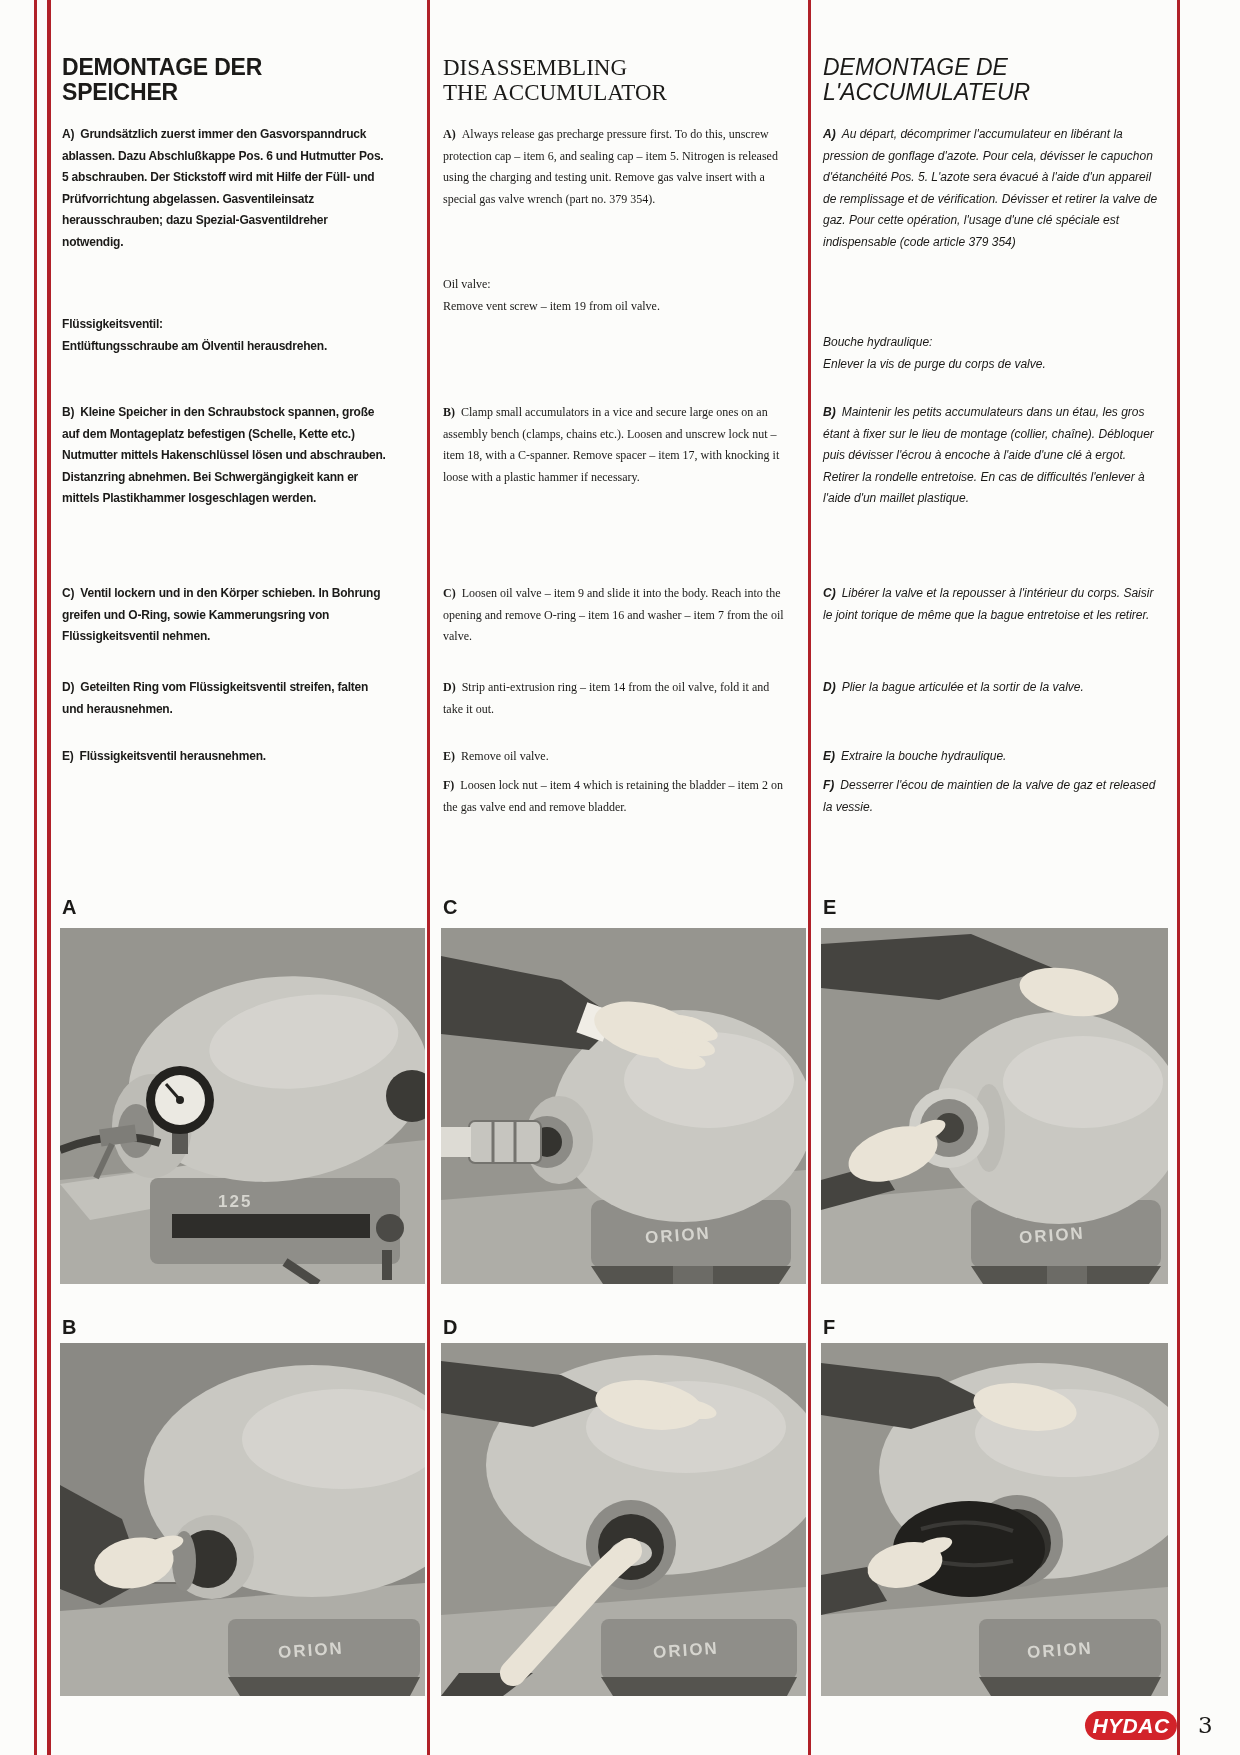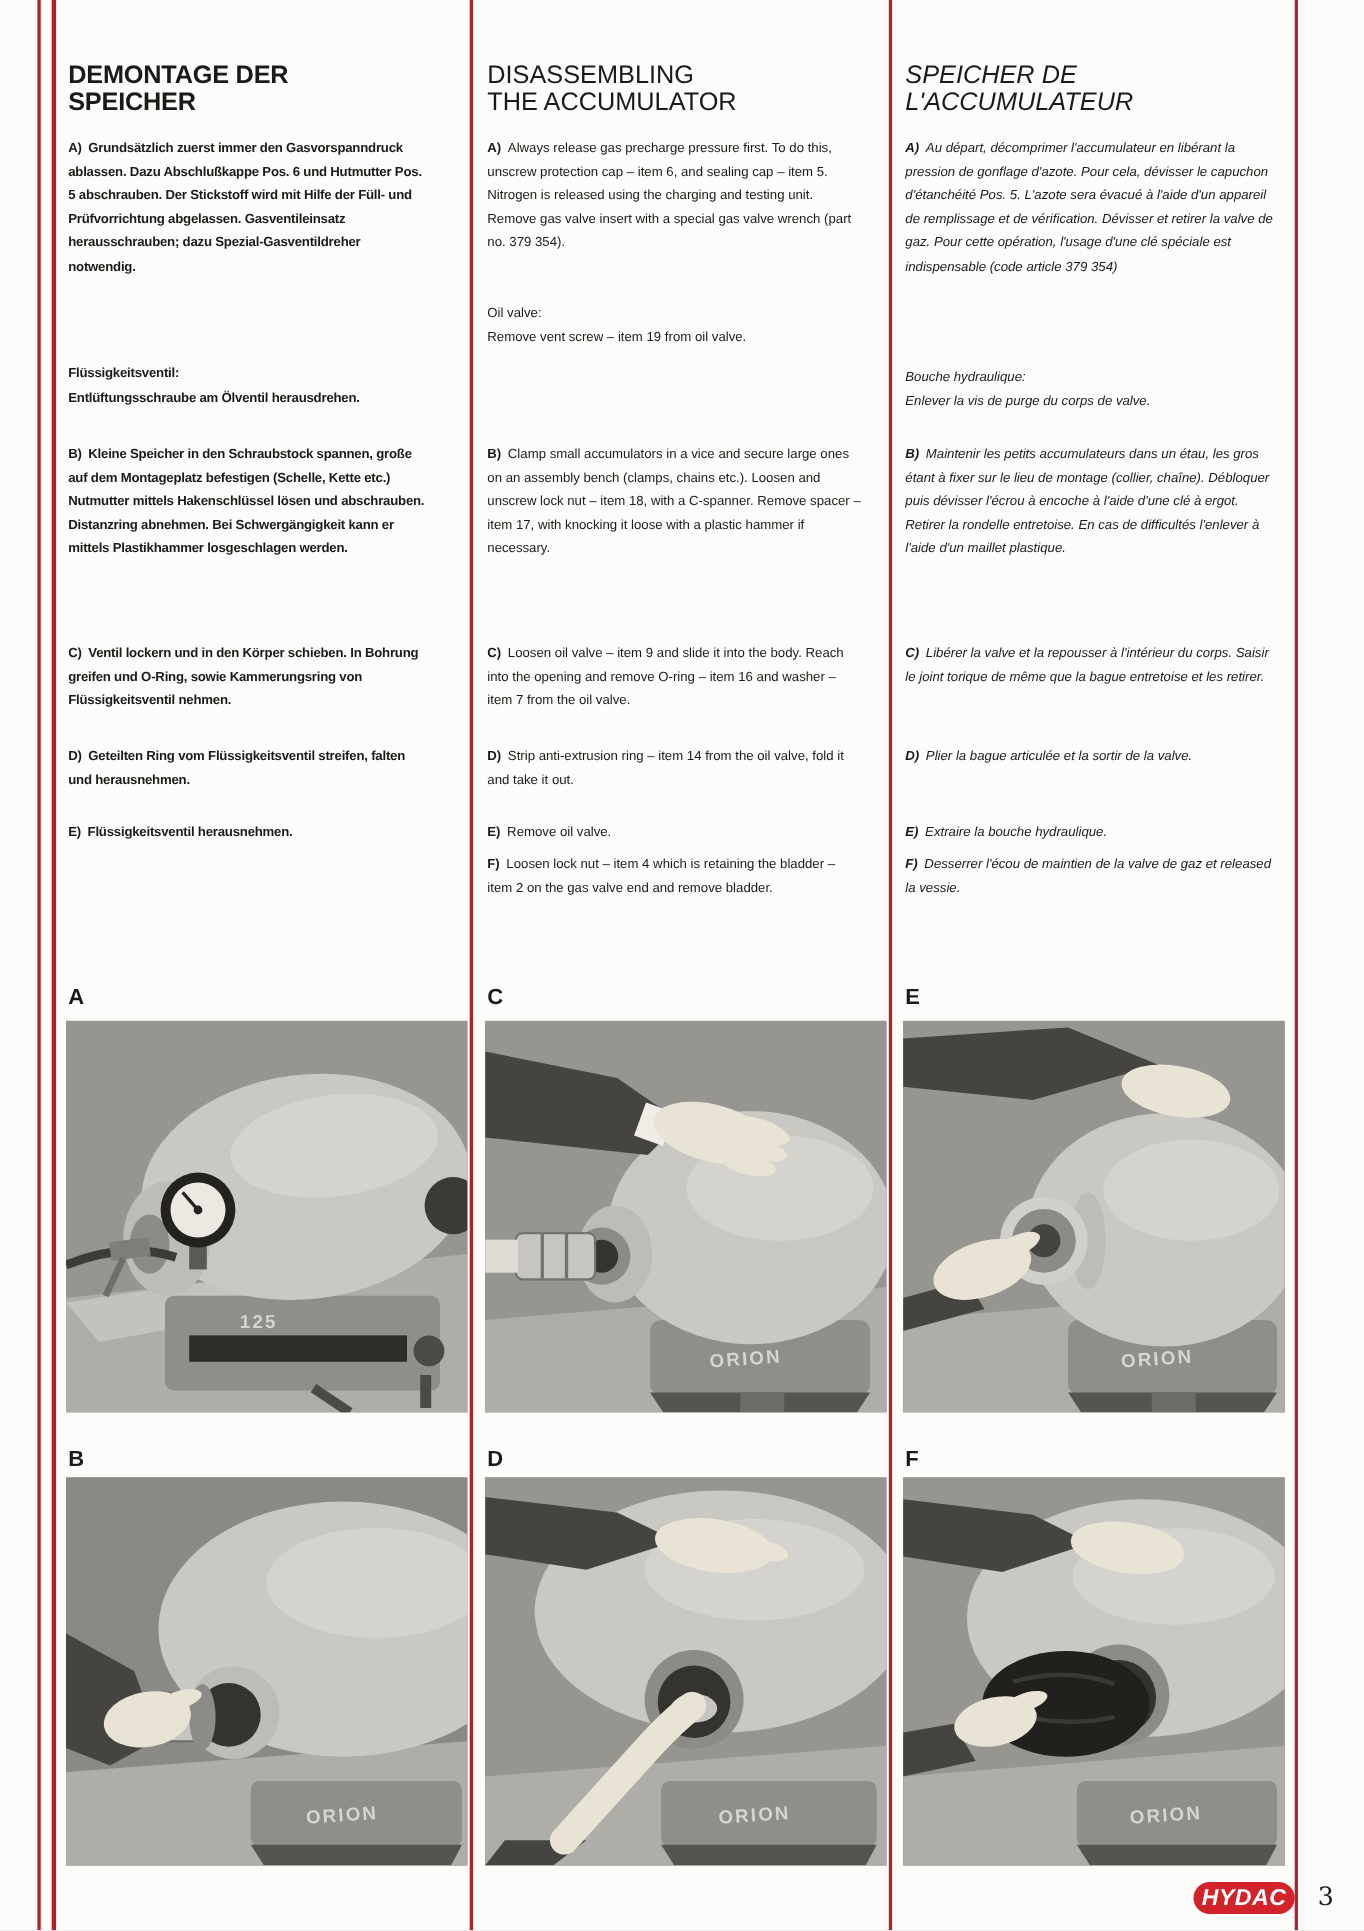--- a/index.html
+++ b/index.html
@@ -18,37 +18,37 @@
   }
   .rule{position:absolute;top:0;bottom:0;background:var(--rule-red);}
   .rule.r1{left:34px;width:3px;}
   .rule.r2{left:47px;width:4px;}
   .rule.r3{left:427px;width:3px;}
   .rule.r4{left:808px;width:3px;}
   .rule.r5{left:1177px;width:3px;}
 
   .col{position:absolute;top:0;height:880px;}
   .col-de{left:62px;width:330px;font-weight:700;letter-spacing:-0.2px;}
-  .col-en{left:443px;width:342px;}
+  .col-en{left:443px;width:342px;font-family:Liberation Serif, serif;}
   .col-fr{left:823px;width:342px;font-style:italic;}
 
   .col-heading{
     position:absolute;left:0;top:55px;margin:0;
     font-size:23px;line-height:25px;white-space:pre-line;
   }
   .col-de .col-heading{font-weight:700;}
   .col-en .col-heading,.col-fr .col-heading{font-weight:400;}
 
   .sec{
     position:absolute;left:0;right:0;margin:0;
     font-size:12px;line-height:21.5px;white-space:pre-line;
   }
   .sec .lbl{margin-right:6px;font-weight:700;}
   .sec-a{top:124px;}
-  .sec-sub-de{top:329px;}
+  .sec-sub-de{top:314px;}
   .sec-sub-en{top:274px;}
   .sec-sub-fr{top:332px;}
   .sec-b{top:402px;}
   .sec-c{top:583px;}
   .sec-d{top:677px;}
   .sec-e{top:746px;}
   .sec-f{top:775px;}
 
   .fig-label{
     position:absolute;margin:0;
@@ -125,21 +125,21 @@
     <p class="sec sec-sub-en">Oil valve:
 Remove vent screw – item 19 from oil valve.</p>
     <p class="sec sec-b"><b class="lbl">B)</b><span>Clamp small accumulators in a vice and secure large ones on an assembly bench (clamps, chains etc.). Loosen and unscrew lock nut – item 18, with a C-spanner. Remove spacer – item 17, with knocking it loose with a plastic hammer if necessary.</span></p>
     <p class="sec sec-c"><b class="lbl">C)</b><span>Loosen oil valve – item 9 and slide it into the body. Reach into the opening and remove O-ring – item 16 and washer – item 7 from the oil valve.</span></p>
     <p class="sec sec-d"><b class="lbl">D)</b><span>Strip anti-extrusion ring – item 14 from the oil valve, fold it and take it out.</span></p>
     <p class="sec sec-e"><b class="lbl">E)</b><span>Remove oil valve.</span></p>
     <p class="sec sec-f"><b class="lbl">F)</b><span>Loosen lock nut – item 4 which is retaining the bladder – item 2 on the gas valve end and remove bladder.</span></p>
   </div>
 
   <div class="col col-fr">
-    <h2 class="col-heading">SPEICHER DE
+    <h2 class="col-heading">DEMONTAGE DE
 L'ACCUMULATEUR</h2>
     <p class="sec sec-a"><b class="lbl">A)</b><span>Au départ, décomprimer l'accumulateur en libérant la pression de gonflage d'azote. Pour cela, dévisser le capuchon d'étanchéité Pos. 5. L'azote sera évacué à l'aide d'un appareil de remplissage et de vérification. Dévisser et retirer la valve de gaz. Pour cette opération, l'usage d'une clé spéciale est indispensable (code article 379 354)</span></p>
     <p class="sec sec-sub-fr">Bouche hydraulique:
 Enlever la vis de purge du corps de valve.</p>
     <p class="sec sec-b"><b class="lbl">B)</b><span>Maintenir les petits accumulateurs dans un étau, les gros étant à fixer sur le lieu de montage (collier, chaîne). Débloquer puis dévisser l'écrou à encoche à l'aide d'une clé à ergot. Retirer la rondelle entretoise. En cas de difficultés l'enlever à l'aide d'un maillet plastique.</span></p>
     <p class="sec sec-c"><b class="lbl">C)</b><span>Libérer la valve et la repousser à l'intérieur du corps. Saisir le joint torique de même que la bague entretoise et les retirer.</span></p>
     <p class="sec sec-d"><b class="lbl">D)</b><span>Plier la bague articulée et la sortir de la valve.</span></p>
     <p class="sec sec-e"><b class="lbl">E)</b><span>Extraire la bouche hydraulique.</span></p>
     <p class="sec sec-f"><b class="lbl">F)</b><span>Desserrer l'écou de maintien de la valve de gaz et released la vessie.</span></p>
   </div>

